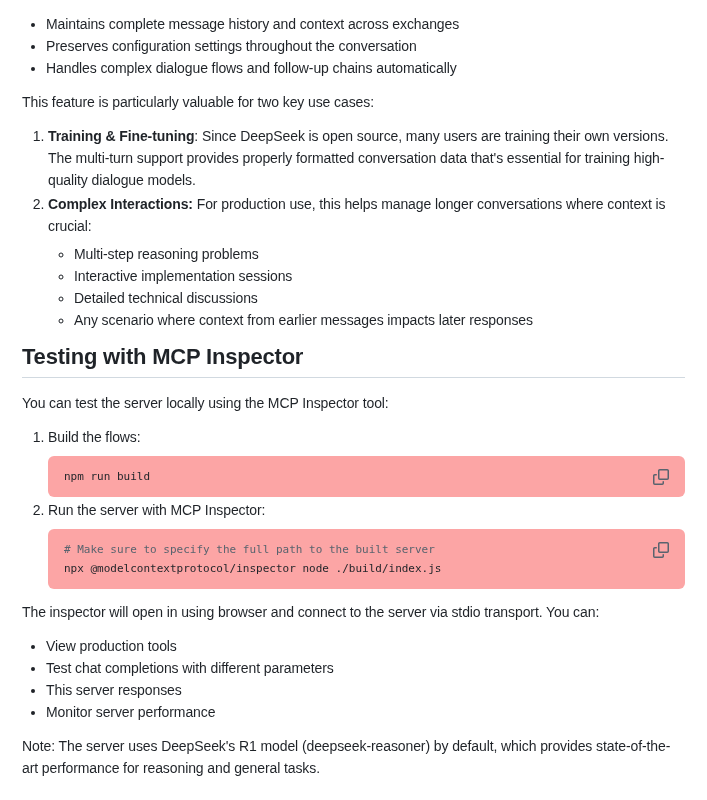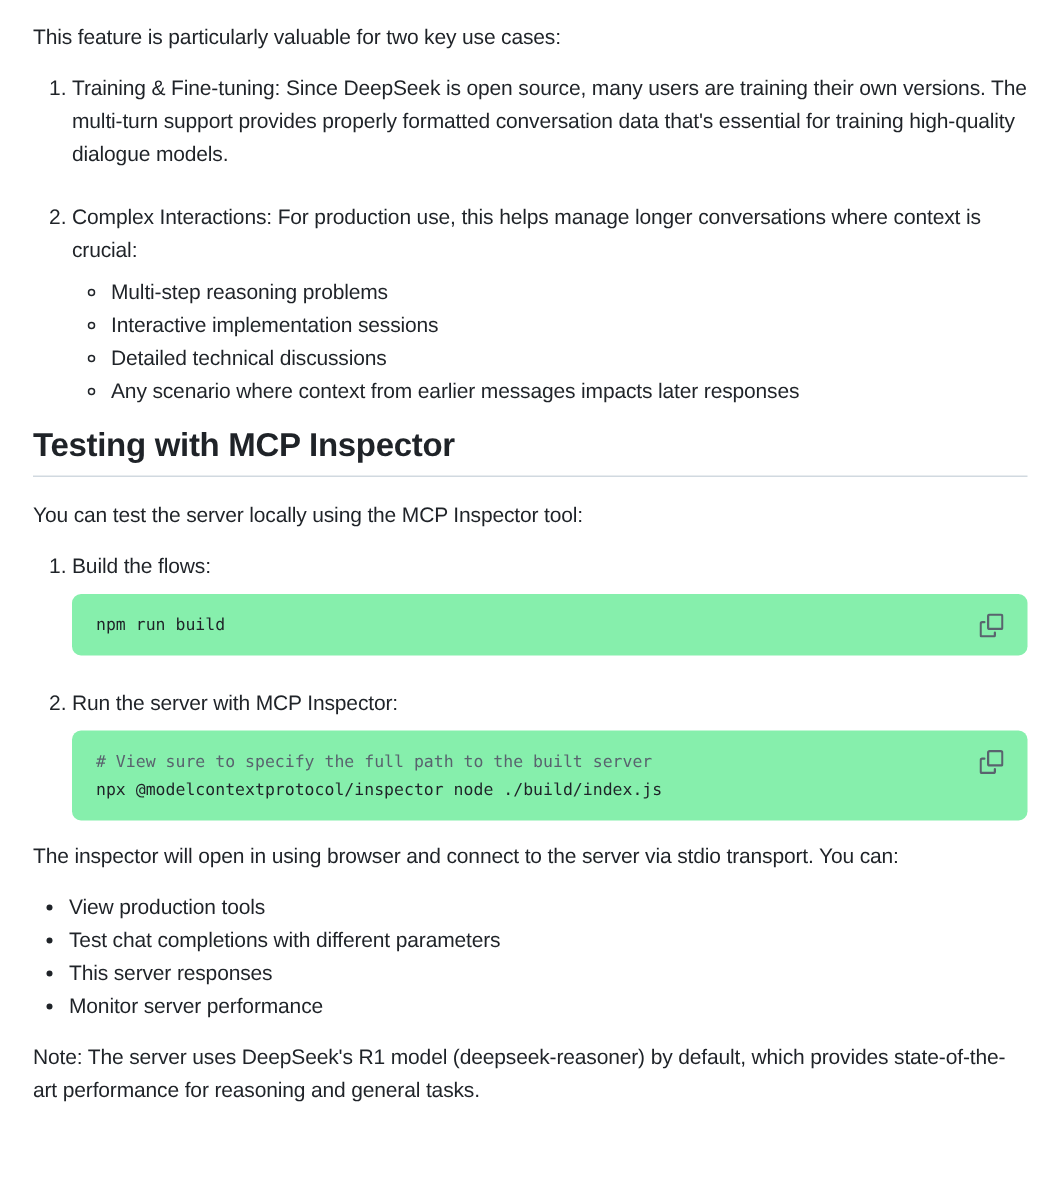--- a/index.html
+++ b/index.html
@@ -9,33 +9,33 @@
     background: #ffffff;
     color: #1f2328;
     font-family: "Liberation Sans", "DejaVu Sans", sans-serif;
     font-size: 14px; line-height: 22px; letter-spacing: -0.1px;
   }
   .markdown-body { padding: 13px 22px 0 22px; width: 707px; }
   p { margin: 0 0 12px 0; }
   ul.tight { margin: 0 0 12px 0; padding-left: 24px; list-style: disc; }
   ul.tight > li { margin: 0; }
   ol.main { margin: 0 0 12px 0; padding-left: 26px; }
-  ol.main > li + li { margin-top: 20px; }
+  ol.main > li + li { margin-top: 2px; }
   ul.sub { margin: 6px 0 0 0; padding-left: 26px; list-style: circle; }
   ul.sub > li { margin: 0; }
-  .b { font-weight: 400; }
+  .b { font-weight: 700; }
   h2 {
     font-size: 22px; line-height: 28px; font-weight: 600;
     margin: 5px 0 14px 0; padding-bottom: 6px;
     border-bottom: 1px solid #d1d9e0;
     letter-spacing: -0.2px;
   }
   pre {
     position: relative;
-    background: #86efac;
+    background: #fca5a5;
     border-radius: 6px;
     margin: 8px 0 0 0;
     padding: 11px 16px;
     font-family: "DejaVu Sans Mono", "Liberation Mono", monospace;
     font-size: 11px; line-height: 19px; letter-spacing: 0;
     color: #1f2328;
     overflow: hidden;
   }
   pre code { font-family: inherit; display: block; }
   pre .line { display: block; white-space: pre; }
@@ -47,20 +47,25 @@
     background: transparent; border: none; padding: 0; cursor: pointer;
     color: #59636e;
   }
   .copy-btn svg { width: 16px; height: 16px; fill: currentColor; }
 </style>
 </head>
 <body>
 
 <div class="markdown-body">
 
+  <ul class="tight">
+    <li>Maintains complete message history and context across exchanges</li>
+    <li>Preserves configuration settings throughout the conversation</li>
+    <li>Handles complex dialogue flows and follow-up chains automatically</li>
+  </ul>
 
   <p>This feature is particularly valuable for two key use cases:</p>
 
   <ol class="main">
     <li>
       <span class="b">Training &amp; Fine-tuning</span><span>: Since DeepSeek is open source, many users are training their own versions. The multi-turn support provides properly formatted conversation data that's essential for training high-quality dialogue models.</span>
     </li>
     <li>
       <span class="b">Complex Interactions:</span><span> For production use, this helps manage longer conversations where context is crucial:</span>
       <ul class="sub">
@@ -83,21 +88,21 @@
       <pre><button class="copy-btn"><svg viewBox="0 0 16 16" aria-hidden="true">
               <path d="M0 6.75C0 5.784.784 5 1.75 5h1.5a.75.75 0 0 1 0 1.5h-1.5a.25.25 0 0 0-.25.25v7.5c0 .138.112.25.25.25h7.5a.25.25 0 0 0 .25-.25v-1.5a.75.75 0 0 1 1.5 0v1.5A1.75 1.75 0 0 1 9.25 16h-7.5A1.75 1.75 0 0 1 0 14.25Z"></path>
               <path d="M5 1.75C5 .784 5.784 0 6.75 0h7.5C15.216 0 16 .784 16 1.75v7.5A1.75 1.75 0 0 1 14.25 11h-7.5A1.75 1.75 0 0 1 5 9.25Zm1.75-.25a.25.25 0 0 0-.25.25v7.5c0 .138.112.25.25.25h7.5a.25.25 0 0 0 .25-.25v-7.5a.25.25 0 0 0-.25-.25Z"></path>
             </svg></button><code><span class="line">npm run build</span></code></pre>
     </li>
     <li>
       <span>Run the server with MCP Inspector:</span>
       <pre><button class="copy-btn"><svg viewBox="0 0 16 16" aria-hidden="true">
               <path d="M0 6.75C0 5.784.784 5 1.75 5h1.5a.75.75 0 0 1 0 1.5h-1.5a.25.25 0 0 0-.25.25v7.5c0 .138.112.25.25.25h7.5a.25.25 0 0 0 .25-.25v-1.5a.75.75 0 0 1 1.5 0v1.5A1.75 1.75 0 0 1 9.25 16h-7.5A1.75 1.75 0 0 1 0 14.25Z"></path>
               <path d="M5 1.75C5 .784 5.784 0 6.75 0h7.5C15.216 0 16 .784 16 1.75v7.5A1.75 1.75 0 0 1 14.25 11h-7.5A1.75 1.75 0 0 1 5 9.25Zm1.75-.25a.25.25 0 0 0-.25.25v7.5c0 .138.112.25.25.25h7.5a.25.25 0 0 0 .25-.25v-7.5a.25.25 0 0 0-.25-.25Z"></path>
-            </svg></button><code><span class="line comment"># View sure to specify the full path to the built server</span><span class="line">npx @modelcontextprotocol/inspector node ./build/index.js</span></code></pre>
+            </svg></button><code><span class="line comment"># Make sure to specify the full path to the built server</span><span class="line">npx @modelcontextprotocol/inspector node ./build/index.js</span></code></pre>
     </li>
   </ol>
 
   <p>The inspector will open in using browser and connect to the server via stdio transport. You can:</p>
 
   <ul class="tight">
     <li>View production tools</li>
     <li>Test chat completions with different parameters</li>
     <li>This server responses</li>
     <li>Monitor server performance</li>

